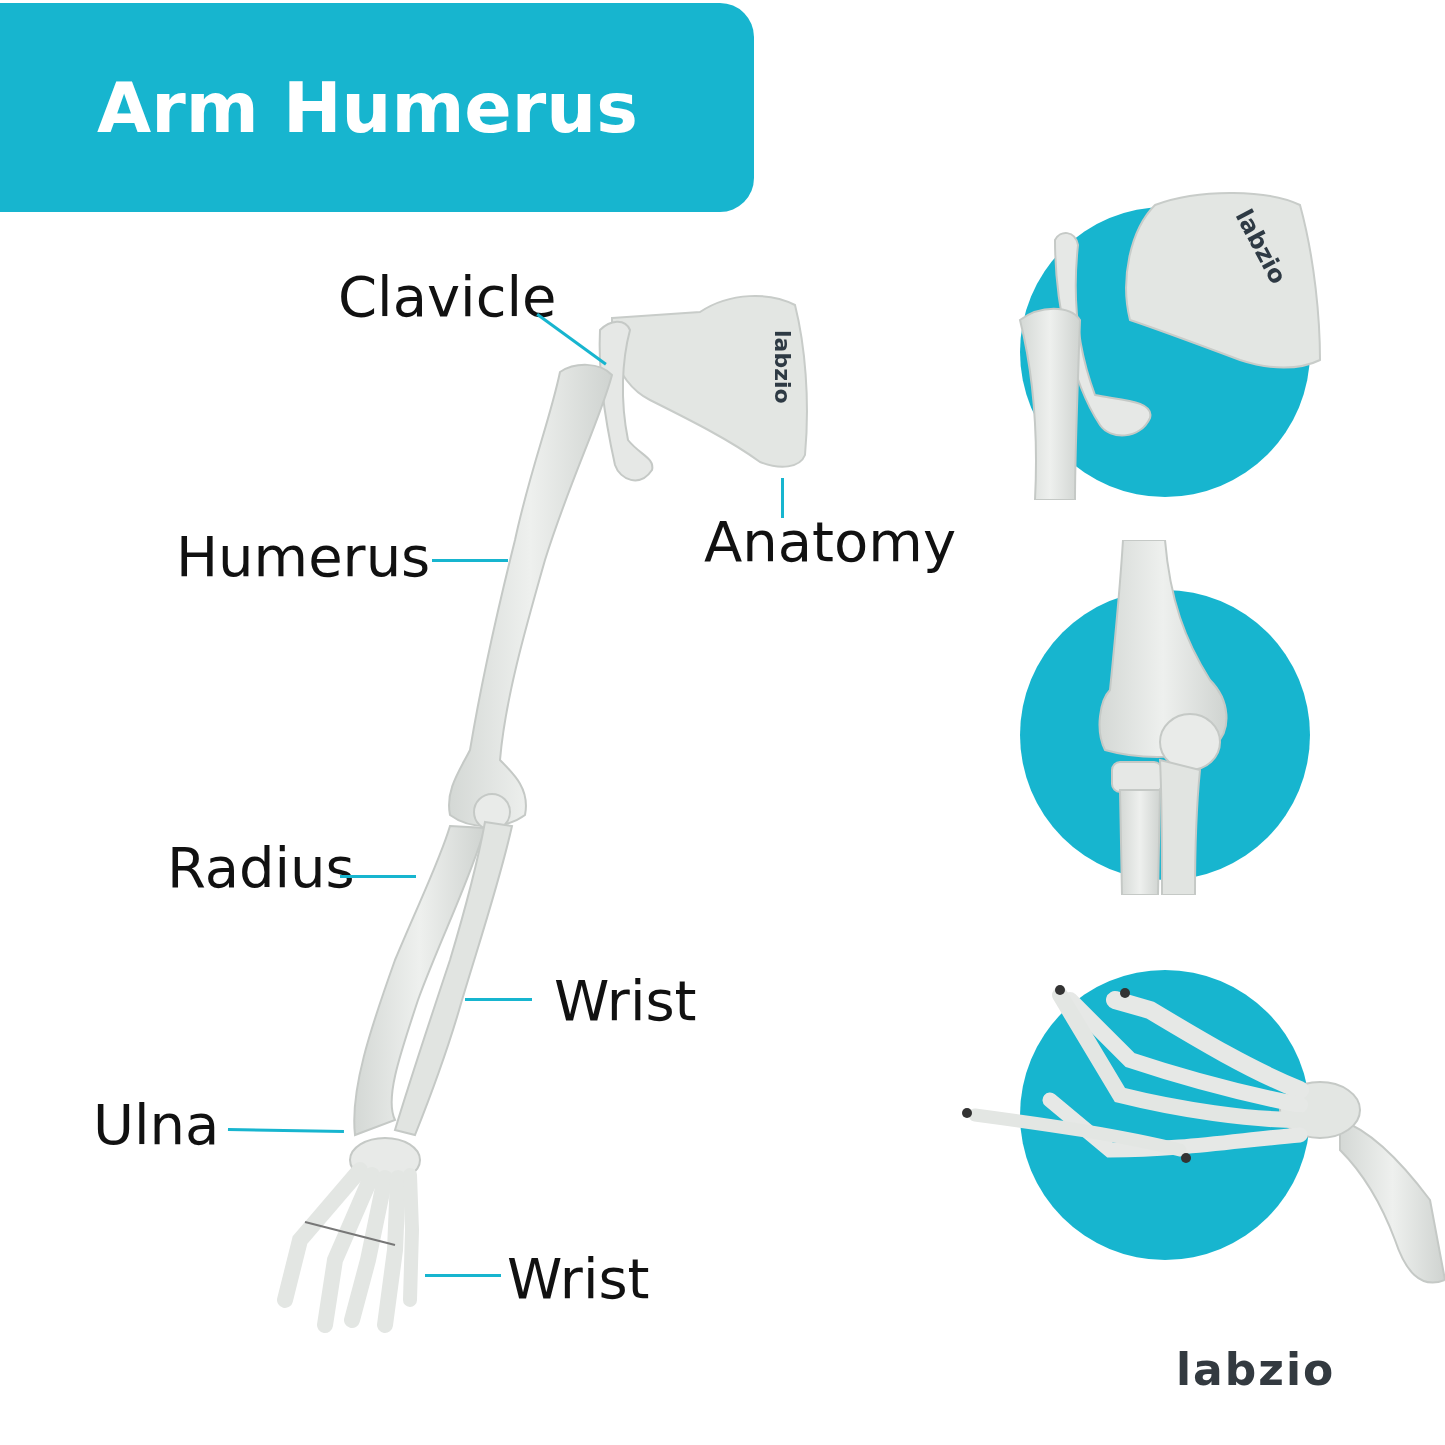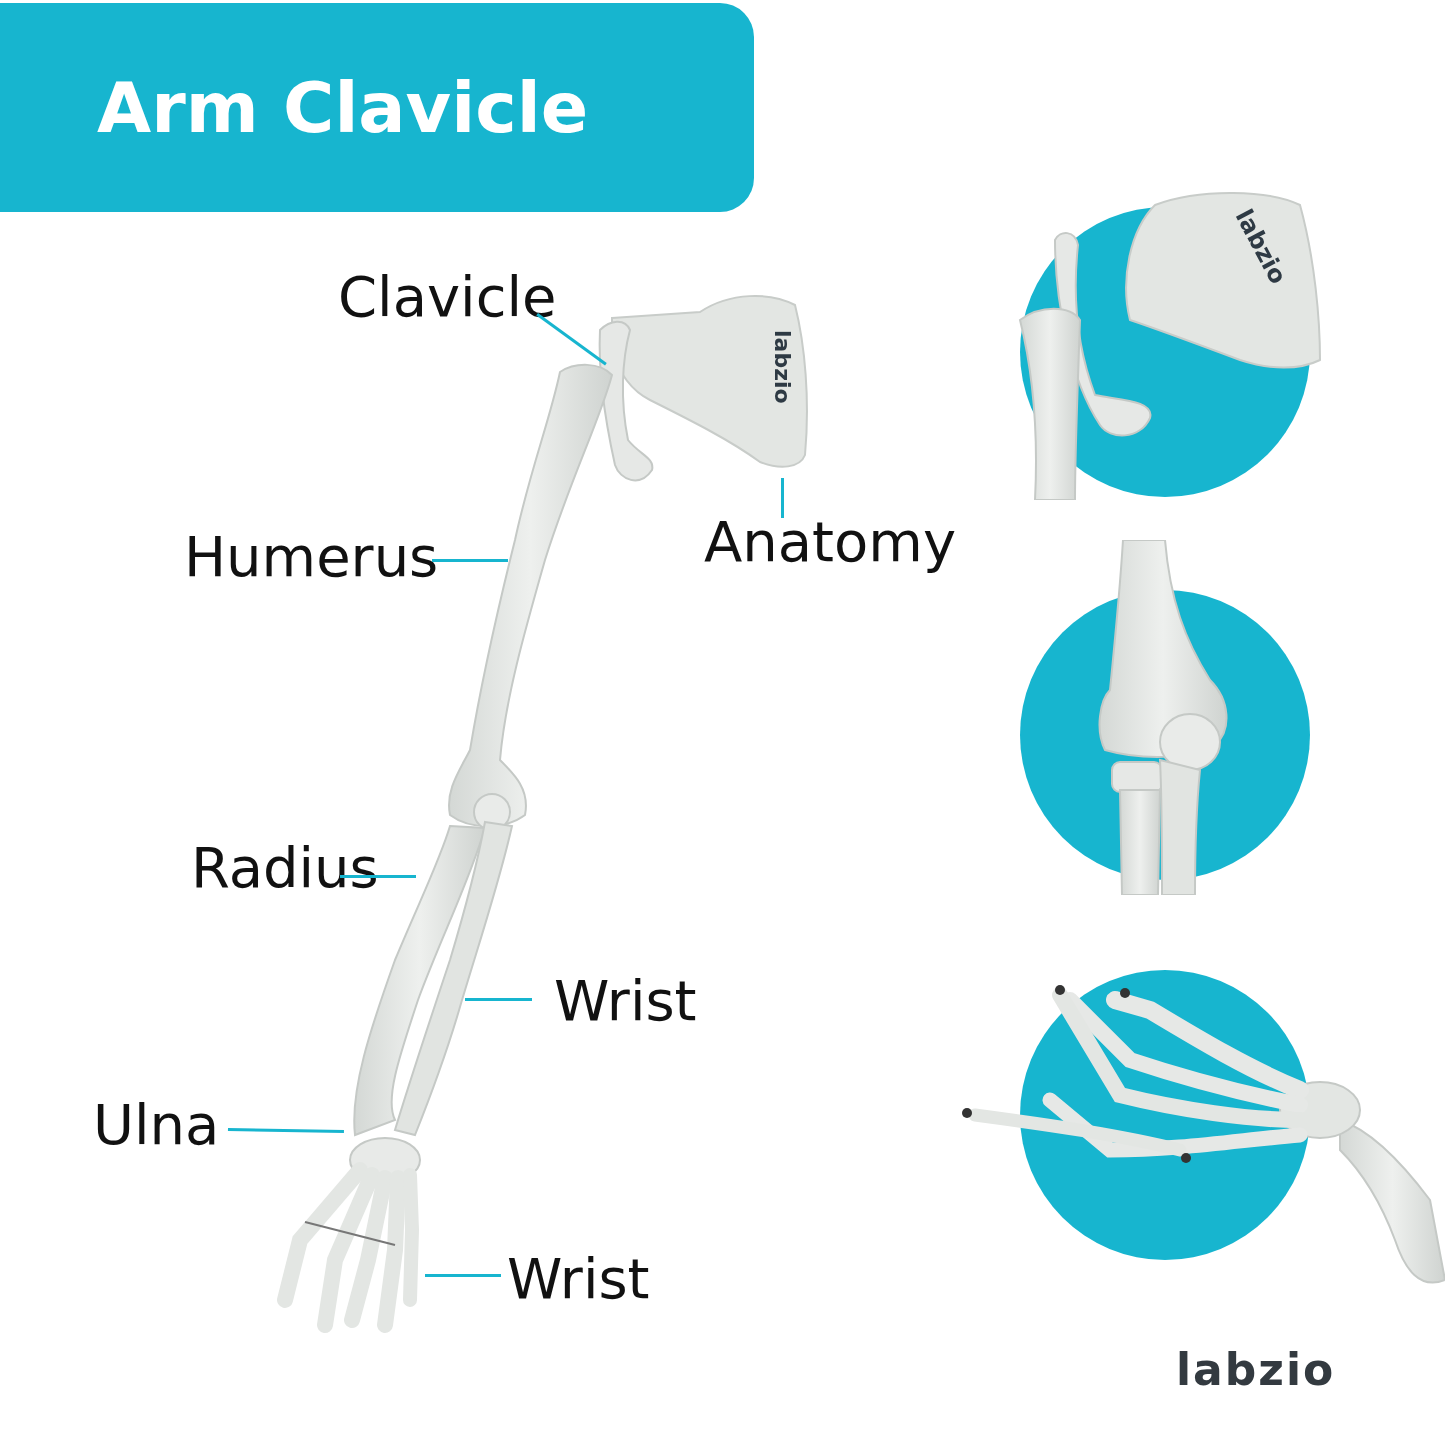--- a/index.html
+++ b/index.html
@@ -12,21 +12,21 @@
   .label { position:absolute; font-size:56px; color:#111111; line-height:52px; white-space:nowrap; }
   .leader { position:absolute; background:#17b5cf; height:3px; }
   svg.art { position:absolute; left:0; top:0; }
   .logo { position:absolute; left:1176px; top:1345px; font-size:44px; font-weight:bold;
           color:#333a40; letter-spacing:2px; line-height:50px; }
 </style>
 </head>
 <body>
 
 <div class="title-banner">
-  <div class="title-text">Arm Clavicle</div>
+  <div class="title-text">Arm Humerus</div>
 </div>
 
 <svg class="art" width="1445" height="1445" viewBox="0 0 1445 1445">
   <defs>
     <linearGradient id="boneG" x1="0" x2="1" y1="0" y2="0">
       <stop offset="0" stop-color="#d4d8d5"></stop>
       <stop offset="0.5" stop-color="#eef0ee"></stop>
       <stop offset="1" stop-color="#cfd3d0"></stop>
     </linearGradient>
     <clipPath id="c1">
@@ -100,24 +100,24 @@
     <circle cx="1186" cy="1158" r="5" fill="#333"></circle>
   </g>
 </svg>
 
 <div class="label" style="left:338px;top:271px;">Clavicle</div>
 <div class="leader" style="left:538px;top:313px;width:85px;transform:rotate(36deg);transform-origin:0 0;"></div>
 
 <div class="label" style="left:704px;top:516px;">Anatomy</div>
 <div class="leader" style="left:781px;top:478px;width:3px;height:40px;"></div>
 
-<div class="label" style="left:184px;top:531px;">Humerus</div>
+<div class="label" style="left:176px;top:531px;">Humerus</div>
 <div class="leader" style="left:432px;top:559px;width:76px;"></div>
 
-<div class="label" style="left:167px;top:842px;margin-left:24px;">Radius</div>
+<div class="label" style="left:167px;top:842px;">Radius</div>
 <div class="leader" style="left:340px;top:875px;width:76px;"></div>
 
 <div class="label" style="left:554px;top:975px;">Wrist</div>
 <div class="leader" style="left:465px;top:998px;width:67px;"></div>
 
 <div class="label" style="left:93px;top:1099px;">Ulna</div>
 <div class="leader" style="left:228px;top:1128px;width:116px;transform:rotate(1deg);transform-origin:0 0;"></div>
 
 <div class="label" style="left:507px;top:1253px;">Wrist</div>
 <div class="leader" style="left:425px;top:1274px;width:76px;"></div>

